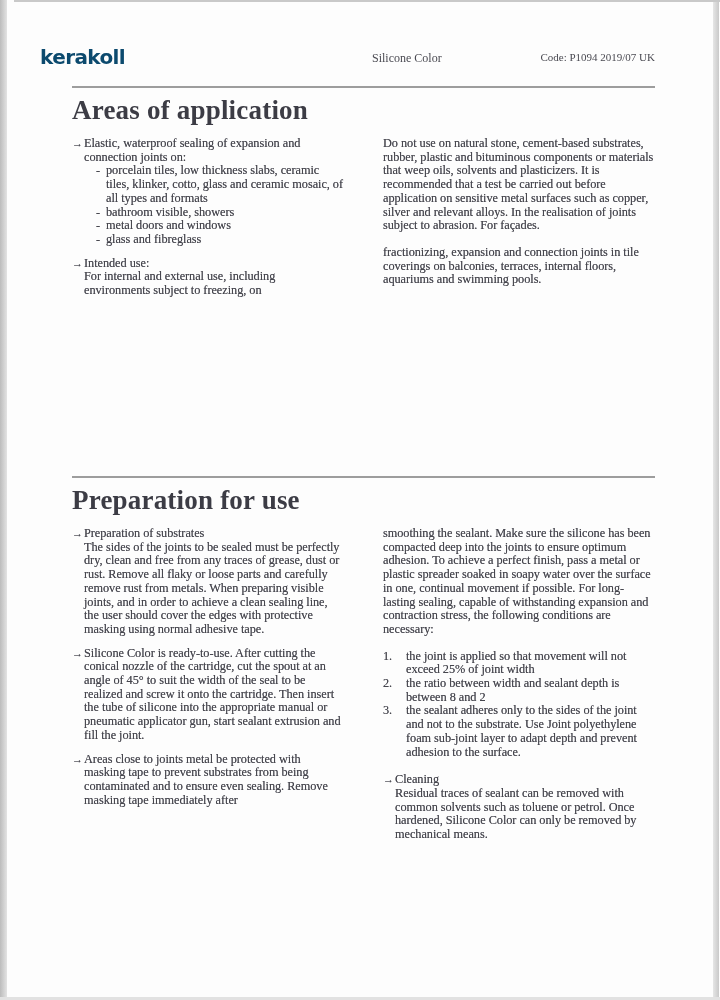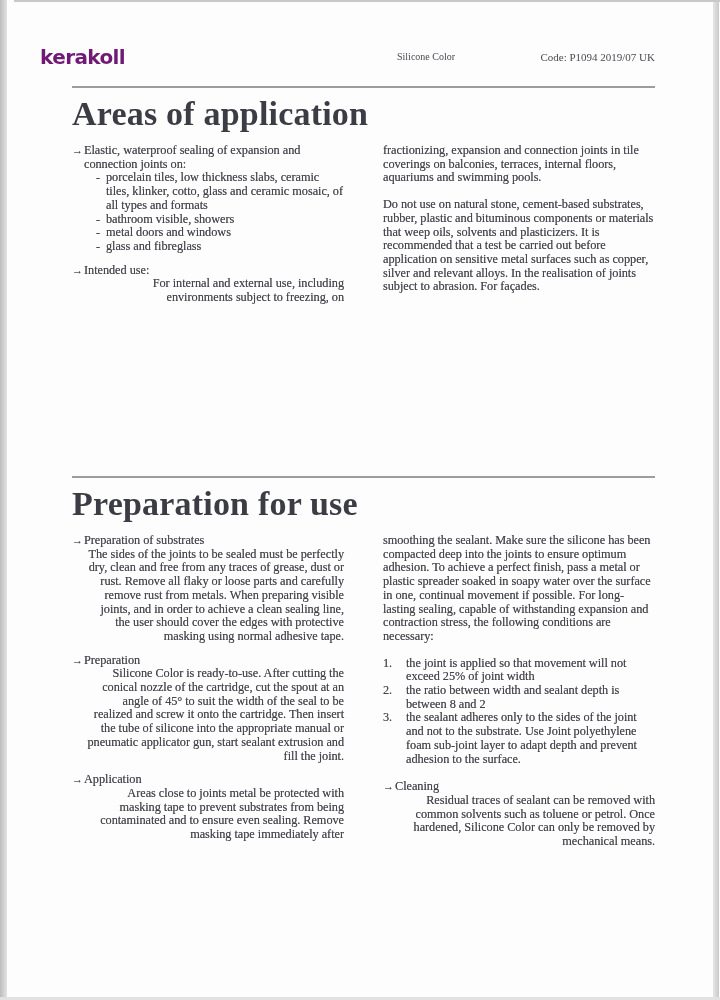--- a/index.html
+++ b/index.html
@@ -13,40 +13,40 @@
   .edge-left  { position:absolute; left:0; top:0; bottom:0; width:7px;
                 background:linear-gradient(to right,#bcbcbc,#e3e3e3); z-index:5; }
   .edge-right { position:absolute; right:1px; top:0; bottom:0; width:6px;
                 background:linear-gradient(to left,#c9c9c9,#e6e6e6); z-index:5; }
   .edge-top    { position:absolute; top:0; left:14px; right:0; height:2px; background:#c9c9c9; z-index:5; }
   .edge-bottom { position:absolute; bottom:0; left:0; right:0; height:3px; background:#e2e2e2; z-index:5; }
 
   
   .logo { position:absolute; left:40px; top:45px;
           font-family:"DejaVu Sans", sans-serif; font-weight:bold;
-          font-size:20px; letter-spacing:-0.6px; color:#701a75; }
-  .doc-title { position:absolute; left:397px; top:51px; font-size:10px; color:#4a4a52;text-align:right; }
+          font-size:20px; letter-spacing:-0.6px; color:#0c4a6e; }
+  .doc-title { position:absolute; left:372px; top:51px; font-size:12px; color:#4a4a52;text-align:right; }
   .doc-code  { position:absolute; right:65px; top:51px; font-size:11px; color:#4a4a52; }
 
   
   .section { position:absolute; left:72px; width:583px; border-top:2px solid #9d9d9d; }
   #section-areas { top:86px; }
   #section-instructions { top:476px; }
-  .section-title { font-size:34px; font-weight:bold; color:#3c3c45;
+  .section-title { font-size:27px; font-weight:bold; color:#3c3c45;
                    margin:7px 0 11px 0; letter-spacing:0.2px; }
 
   .cols { display:flex; gap:39px; align-items:flex-start; }
   .col { width:272px; font-size:12.3px; line-height:13.7px; color:#45454d;
          letter-spacing:-0.05px; text-shadow:0 0 0.35px rgba(62,62,72,0.65); }
 
   .bullet { display:flex; margin-bottom:10px; }
   .arr { flex:0 0 12px; font-size:11px; line-height:13.7px; }
   .btext { flex:1; }
   .lead { display:block; }
-  .bbody { display:block;text-align:right; }
+  .bbody { display:block; }
   .sub { display:flex; margin-left:12px; }
   .dash { flex:0 0 10px; }
   .stext { flex:1; }
 
   .para { margin:0 0 13px 0; }
   .numlist { margin:0 0 13px 0; }
   .numrow { display:flex; }
   .num { flex:0 0 23px; }
   .ntext { flex:1; }
   .gap-top { margin-top:14px; }
@@ -95,50 +95,48 @@
       <div class="bullet">
         <span class="arr">→</span>
         <div class="btext">
           <span class="lead">Intended use:</span>
           <span class="bbody">For internal and external use, including environments subject to freezing, on</span>
         </div>
       </div>
     </div>
 
     <div class="col">
+      <p class="para">Do not use on natural stone, cement-based substrates, rubber, plastic and bituminous components or materials that weep oils, solvents and plasticizers. It is recommended that a test be carried out before application on sensitive metal surfaces such as copper, silver and relevant alloys. In the realisation of joints subject to abrasion. For façades.</p>
       <p class="para">fractionizing, expansion and connection joints in tile coverings on balconies, terraces, internal floors, aquariums and swimming pools.</p>
-      <p class="para">Do not use on natural stone, cement-based substrates, rubber, plastic and bituminous components or materials that weep oils, solvents and plasticizers. It is recommended that a test be carried out before application on sensitive metal surfaces such as copper, silver and relevant alloys. In the realisation of joints subject to abrasion. For façades.</p>
     </div>
 
   </div>
 </section>
 
 <section class="section" id="section-instructions">
   <h1 class="section-title">Preparation for use</h1>
   <div class="cols">
 
     <div class="col">
       <div class="bullet">
         <span class="arr">→</span>
         <div class="btext">
           <span class="lead">Preparation of substrates</span>
           <span class="bbody">The sides of the joints to be sealed must be perfectly dry, clean and free from any traces of grease, dust or rust. Remove all flaky or loose parts and carefully remove rust from metals. When preparing visible joints, and in order to achieve a clean sealing line, the user should cover the edges with protective masking using normal adhesive tape.</span>
         </div>
       </div>
       <div class="bullet">
         <span class="arr">→</span>
         <div class="btext">
-          <span class="lead">Preparation</span>
           <span class="bbody">Silicone Color is ready-to-use. After cutting the conical nozzle of the cartridge, cut the spout at an angle of 45° to suit the width of the seal to be realized and screw it onto the cartridge. Then insert the tube of silicone into the appropriate manual or pneumatic applicator gun, start sealant extrusion and fill the joint.</span>
         </div>
       </div>
       <div class="bullet">
         <span class="arr">→</span>
         <div class="btext">
-          <span class="lead">Application</span>
           <span class="bbody">Areas close to joints metal be protected with masking tape to prevent substrates from being contaminated and to ensure even sealing. Remove masking tape immediately after</span>
         </div>
       </div>
     </div>
 
     <div class="col">
       <p class="para">smoothing the sealant. Make sure the silicone has been compacted deep into the joints to ensure optimum adhesion. To achieve a perfect finish, pass a metal or plastic spreader soaked in soapy water over the surface in one, continual movement if possible. For long-lasting sealing, capable of withstanding expansion and contraction stress, the following conditions are necessary:</p>
       <div class="numlist">
         <div class="numrow">
           <span class="num">1.</span>

